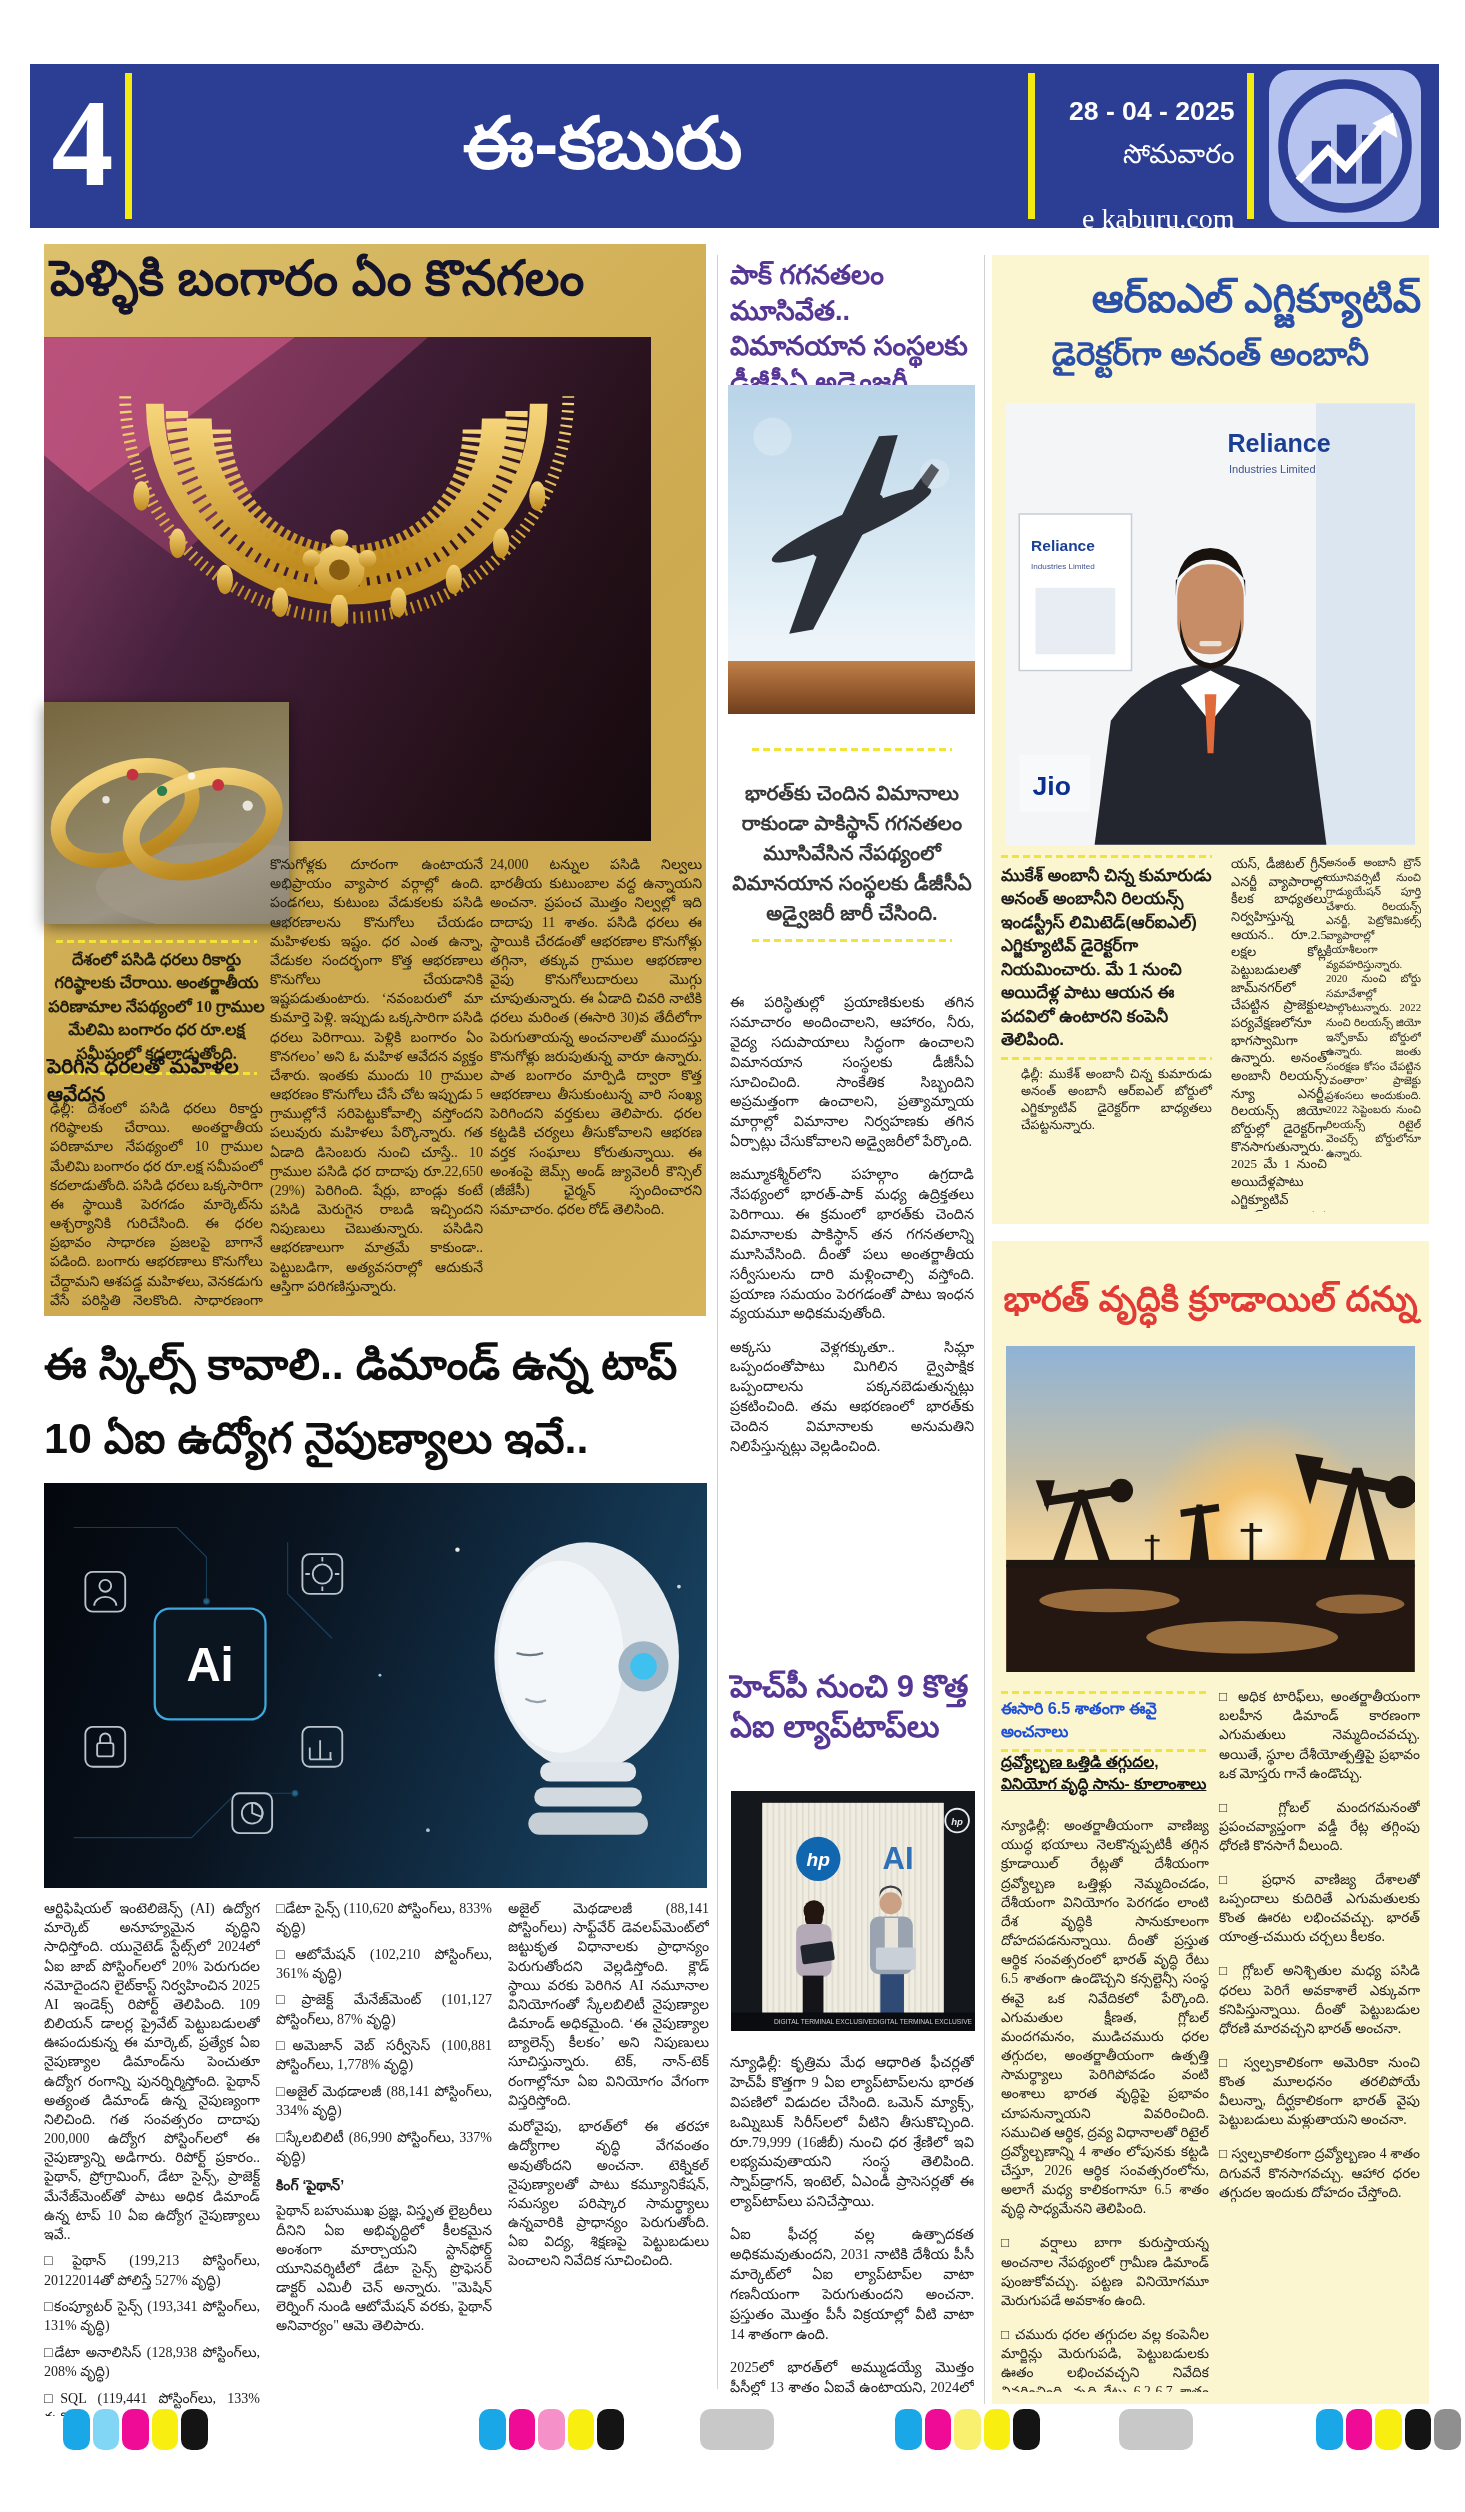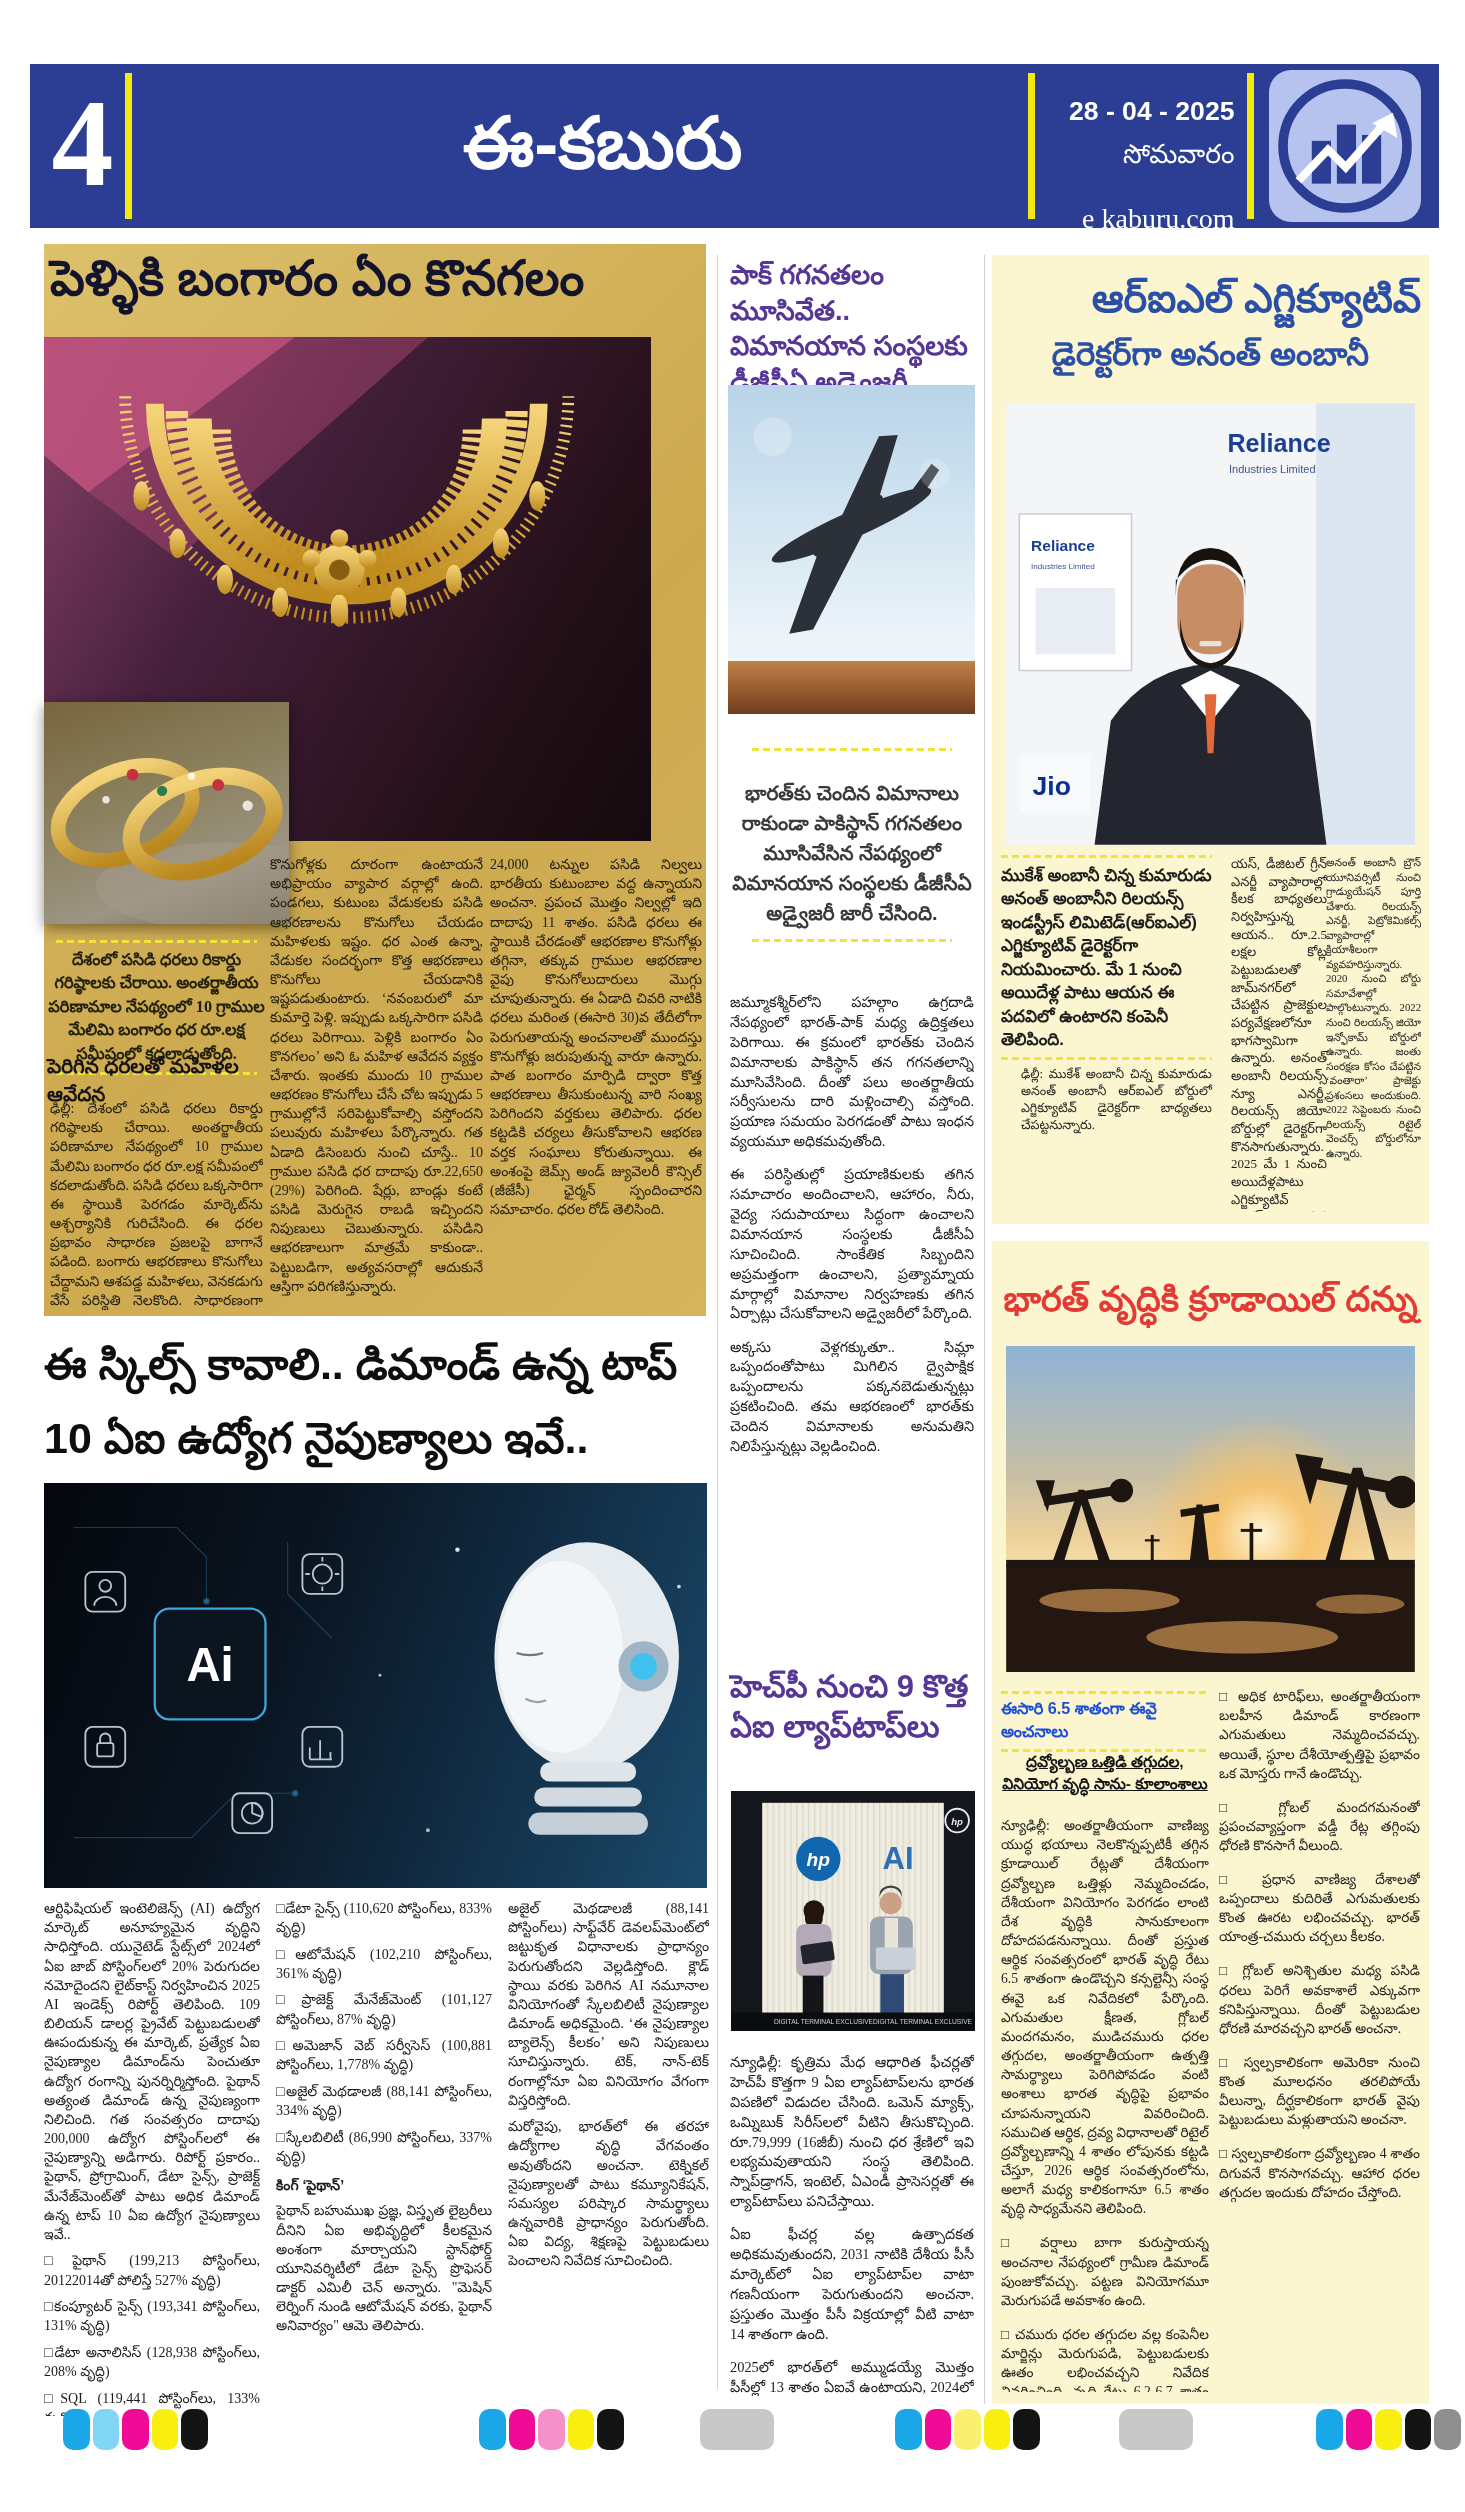--- a/index.html
+++ b/index.html
@@ -65,21 +65,21 @@
     line-height:1.36;overflow:hidden;margin-left:9px;}
   .amb-colC{position:absolute;left:334px;top:600px;width:95px;height:357px;font-size:10.7px;
     line-height:1.36;overflow:hidden;}
   .crude-head{position:absolute;left:0;top:38px;width:100%;text-align:center;font-size:35px;
     font-weight:bold;color:#e23b36;}
   .oil-img{position:absolute;left:14px;top:105px;width:409px;height:326px;overflow:hidden;
     background:linear-gradient(180deg,#8fb3d6 0%,#c7bfa4 40%,#ecd09b 58%,#f5dca6 66%);}
   .crude-sub1{position:absolute;left:8.9px;top:446px;width:208px;font-size:16.2px;font-weight:bold;
     color:#1d4ed8;font-family:"Liberation Sans",sans-serif;}
   .crude-sub1 .ydash{margin:4.4px 0;}
-  .crude-sub2{position:absolute;left:8.9px;top:510px;width:208px;text-align:center;font-size:15.5px;
+  .crude-sub2{position:absolute;left:8.9px;top:510px;width:208px;font-size:15.5px;
     font-weight:bold;text-decoration:underline;color:#141414;font-family:"Liberation Sans",sans-serif;
     line-height:1.4;}
   .crude-col{position:absolute;font-size:13.7px;line-height:1.4;overflow:hidden;}
   .crude-col p{margin:0 0 14.8px 0;}
   
   .ai-head{left:44px;top:1328px;width:665px;color:#0e0e0e;font-weight:bold;font-size:43px;line-height:1.72;}
   .ai-img{left:44px;top:1483px;width:663px;height:405px;overflow:hidden;
     background:linear-gradient(110deg,#04070d 0%,#0a1420 35%,#123049 70%,#1b4a6b 100%);}
   .ai-col{position:absolute;top:1899px;height:517px;font-size:14px;line-height:1.37;overflow:hidden;}
   .ai-col p{margin:0 0 7.4px 0;}
@@ -213,22 +213,22 @@
     <div class="plane-band"></div>
   </div>
 
   <div class="abs pullquote telu" style="font-family:'Liberation Sans',sans-serif;">
     <div class="ydash"></div>
     <div style="text-align:center;margin-top:27px;">భారత్‌కు చెందిన విమానాలు రాకుండా పాకిస్థాన్ గగనతలం మూసివేసిన నేపథ్యంలో విమానయాన సంస్థలకు డీజీసీఏ అడ్వైజరీ జారీ చేసింది.</div>
     <div class="ydash"></div>
   </div>
 
   <div class="abs colbody telu" style="left:730px;top:993px;width:244px;height:654px;">
+    <p>ఈ పరిస్థితుల్లో ప్రయాణికులకు తగిన సమాచారం అందించాలని, ఆహారం, నీరు, వైద్య సదుపాయాలు సిద్ధంగా ఉంచాలని విమానయాన సంస్థలకు డీజీసీఏ సూచించింది. సాంకేతిక సిబ్బందిని అప్రమత్తంగా ఉంచాలని, ప్రత్యామ్నాయ మార్గాల్లో విమానాల నిర్వహణకు తగిన ఏర్పాట్లు చేసుకోవాలని అడ్వైజరీలో పేర్కొంది.</p>
     <p>జమ్మూకశ్మీర్‌లోని పహల్గాం ఉగ్రదాడి నేపథ్యంలో భారత్-పాక్ మధ్య ఉద్రిక్తతలు పెరిగాయి. ఈ క్రమంలో భారత్‌కు చెందిన విమానాలకు పాకిస్థాన్ తన గగనతలాన్ని మూసివేసింది. దీంతో పలు అంతర్జాతీయ సర్వీసులను దారి మళ్లించాల్సి వస్తోంది. ప్రయాణ సమయం పెరగడంతో పాటు ఇంధన వ్యయమూ అధికమవుతోంది.</p>
-    <p>ఈ పరిస్థితుల్లో ప్రయాణికులకు తగిన సమాచారం అందించాలని, ఆహారం, నీరు, వైద్య సదుపాయాలు సిద్ధంగా ఉంచాలని విమానయాన సంస్థలకు డీజీసీఏ సూచించింది. సాంకేతిక సిబ్బందిని అప్రమత్తంగా ఉంచాలని, ప్రత్యామ్నాయ మార్గాల్లో విమానాల నిర్వహణకు తగిన ఏర్పాట్లు చేసుకోవాలని అడ్వైజరీలో పేర్కొంది.</p>
     <p>అక్కసు వెళ్లగక్కుతూ.. సిమ్లా ఒప్పందంతోపాటు మిగిలిన ద్వైపాక్షిక ఒప్పందాలను పక్కనబెడుతున్నట్లు ప్రకటించింది. తమ ఆభరణంలో భారత్‌కు చెందిన విమానాలకు అనుమతిని నిలిపేస్తున్నట్లు వెల్లడించింది.</p>
   </div>
 
   <div class="abs hp-head">హెచ్‌పీ నుంచి 9 కొత్త ఏఐ ల్యాప్‌టాప్‌లు</div>
 
   <div class="abs hp-img">
     <svg width="244" height="240" viewBox="0 0 330 325">
       <defs>
         <pattern id="stripes" width="8" height="8" patternUnits="userSpaceOnUse">
           <rect width="8" height="8" fill="#efece2"></rect>

